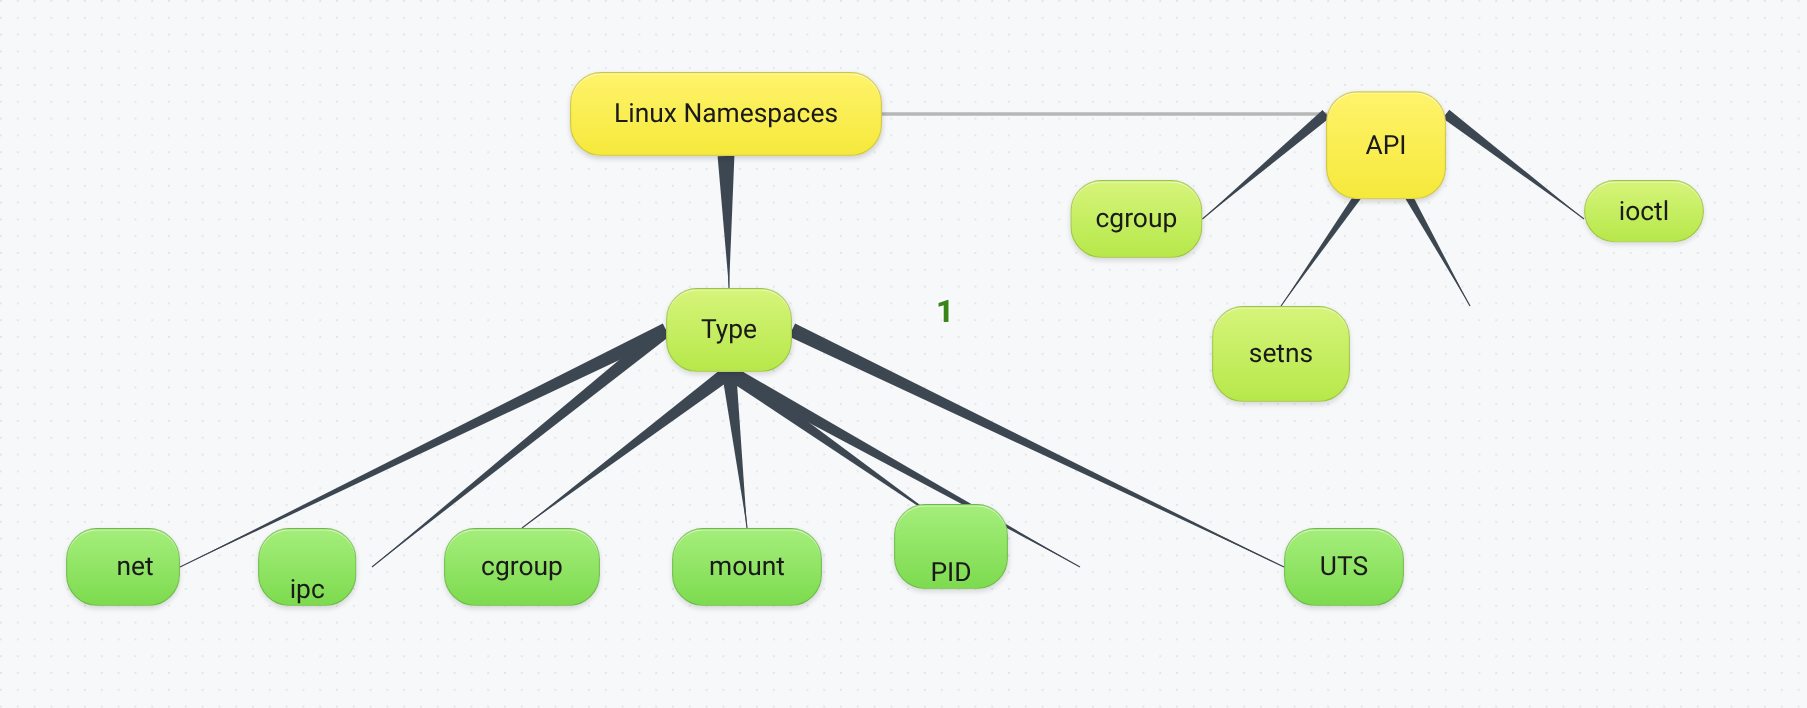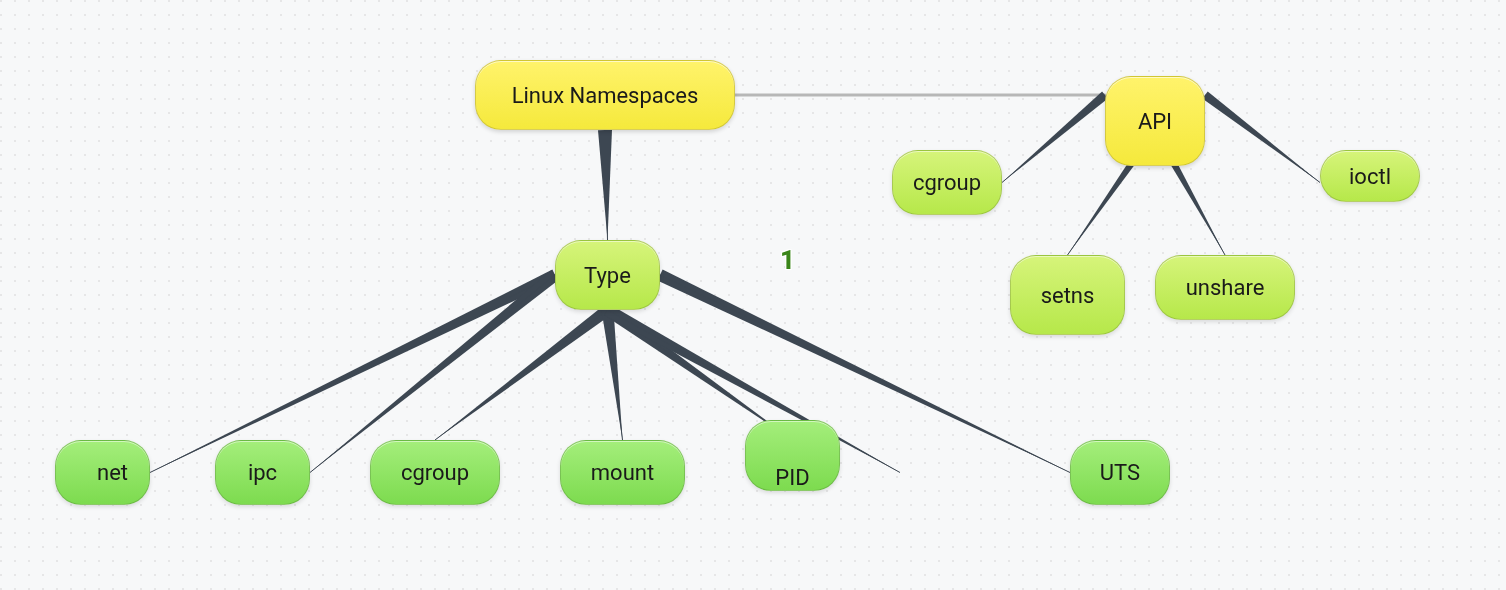--- a/index.html
+++ b/index.html
@@ -107,28 +107,25 @@
 
   <div class="node node-lime" id="n-clone" style="left: 892px; top: 150px; width: 110px; height: 65px;">
       <span>cgroup</span>
     </div>
   <div class="node node-lime" id="n-ioctl" style="left: 1320px; top: 150px; width: 100px; height: 52px;">
       <span>ioctl</span>
     </div>
   <div class="node node-lime" id="n-setns" style="left: 1010px; top: 255px; width: 115px; height: 80px;">
       <span>setns</span>
     </div>
-  <div class="node node-lime" id="n-unshare" style="left: 1155px; top: 255px; width: 140px; height: 65px;">
-      <span>unshare</span>
-    </div>
 
   <div class="node node-green" id="n-net" style="left: 55px; top: 440px; width: 95px; height: 65px; padding-left: 38px;">
       <span>net</span>
     </div>
-  <div class="node node-green" id="n-ipc" style="left: 215px; top: 440px; width: 95px; height: 65px;">
+  <div class="node node-green" id="n-ipc" style="left: 215px; top: 440px; width: 82px; height: 65px; align-items: flex-end;">
       <span>ipc</span>
     </div>
   <div class="node node-green" id="n-cgroup" style="left: 370px; top: 440px; width: 130px; height: 65px;">
       <span>cgroup</span>
     </div>
   <div class="node node-green" id="n-mount" style="left: 560px; top: 440px; width: 125px; height: 65px;">
       <span>mount</span>
     </div>
   <div class="node node-green" id="n-pid" style="left: 745px; top: 420px; width: 95px; height: 71px; align-items: flex-end;">
       <span>PID</span>

